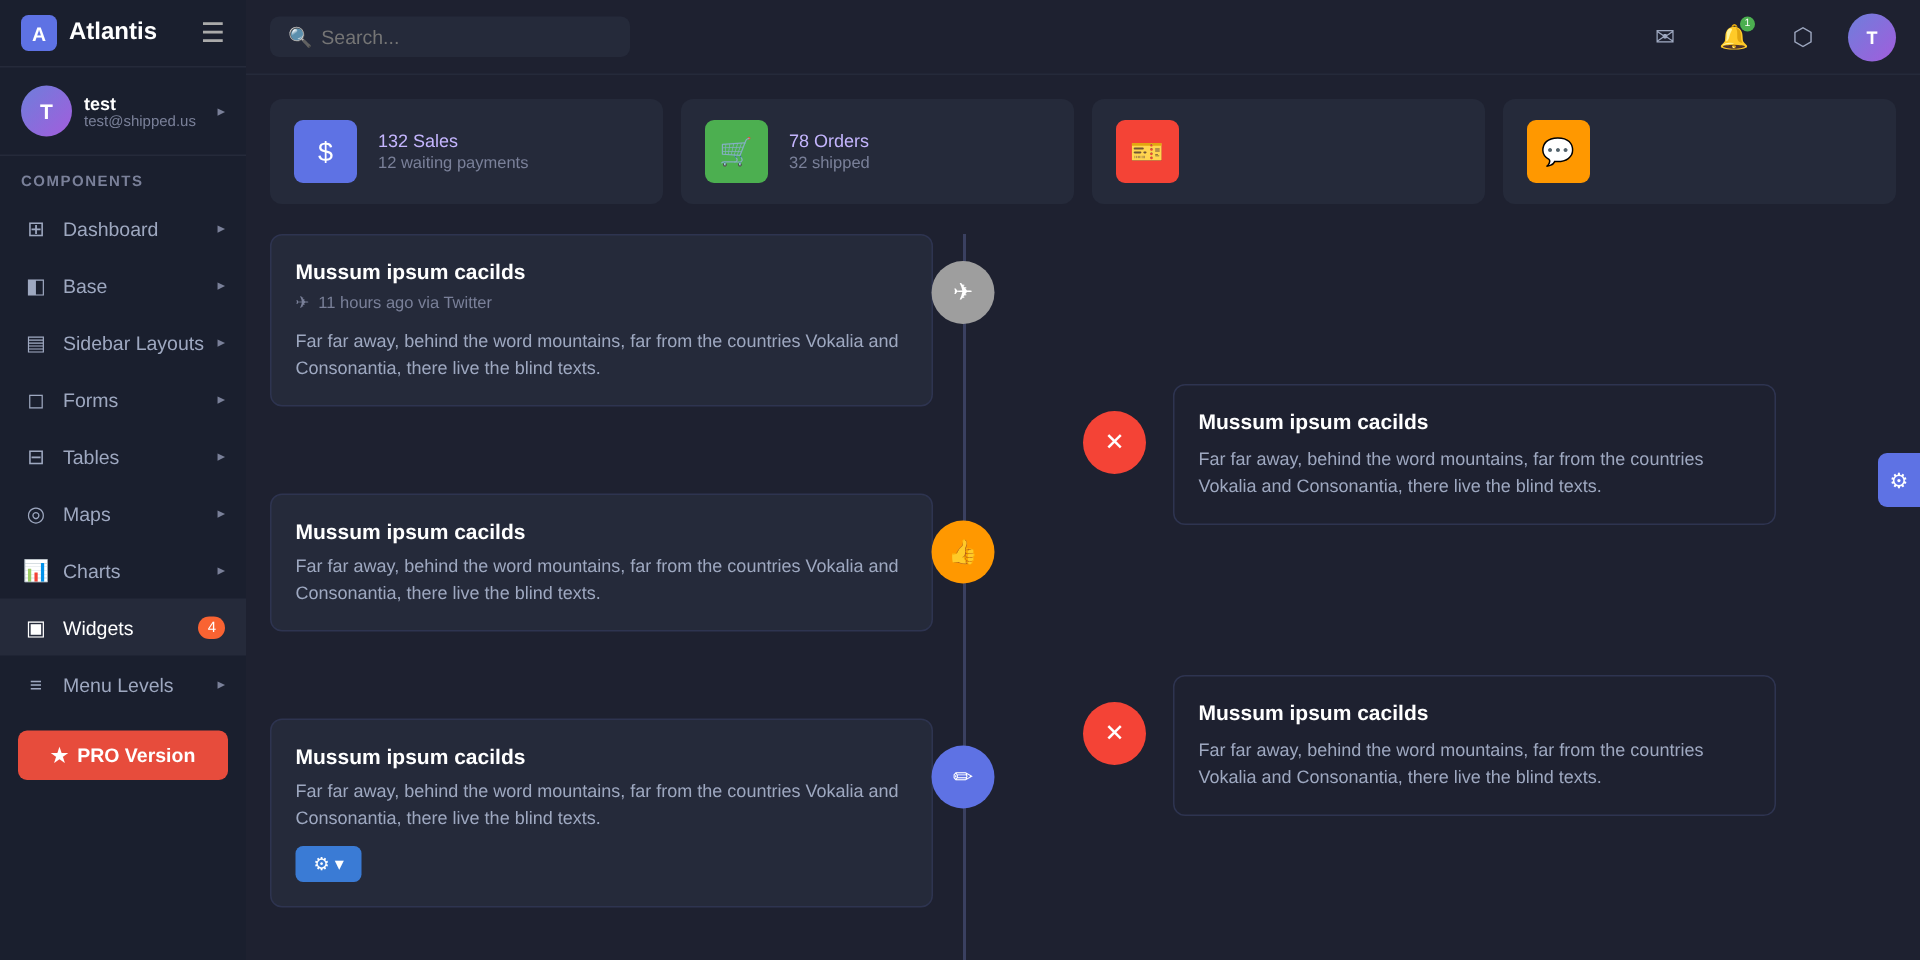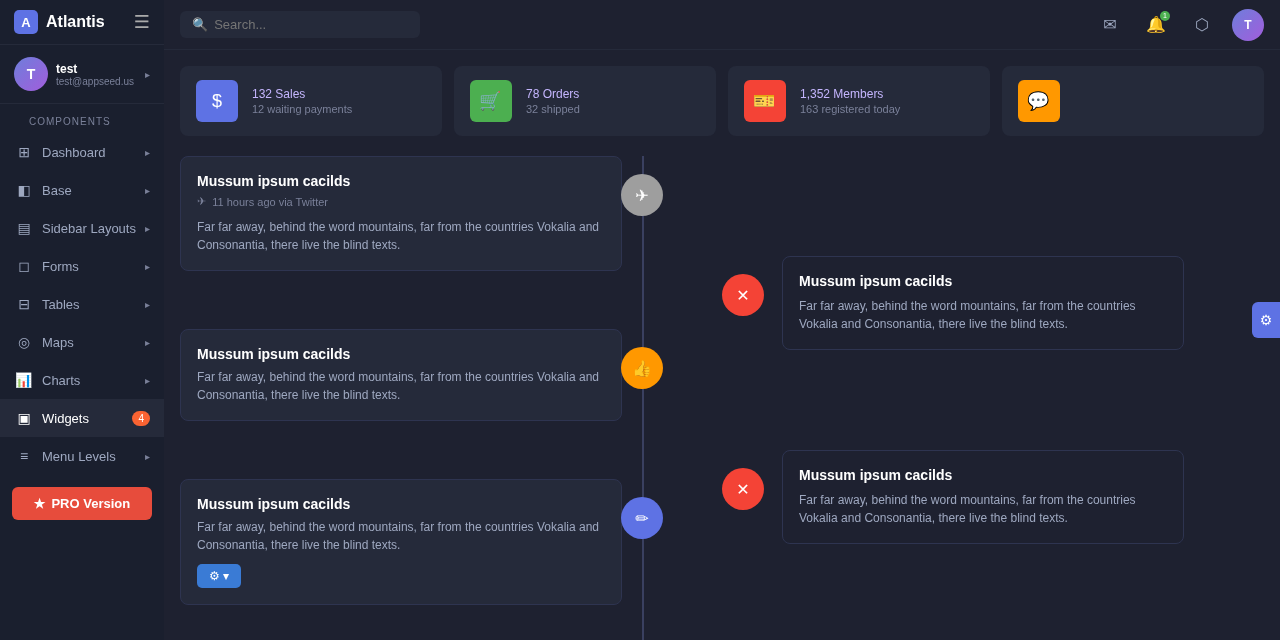--- a/index.html
+++ b/index.html
@@ -43,22 +43,22 @@
       display: flex; align-items: center; justify-content: center;
       font-size: 14px; color: #fff; font-weight: bold;
       flex-shrink: 0;
     }
     .user-info { margin-left: 8px; flex: 1; }
     .user-name { font-size: 12px; font-weight: 600; color: #fff; }
     .user-email { font-size: 10px; color: #7a8099; }
     .user-arrow { color: #7a8099; font-size: 10px; }
 
     .nav-section-label {
-      font-size: 10px; font-weight: 400; color: #7a8099;
-      padding: 12px 29px 6px;
+      font-size: 10px; font-weight: 700; color: #7a8099;
+      padding: 12px 14px 6px;
       letter-spacing: 1px;
     }
     .nav-item {
       display: flex; align-items: center; padding: 9px 14px;
       cursor: pointer; color: #9ea8c0; font-size: 13px;
       position: relative;
     }
     .nav-item.active { background: #252a3a; color: #fff; }
     .nav-item .nav-icon { width: 20px; height: 20px; margin-right: 8px; display: flex; align-items: center; justify-content: center; font-size: 14px; color: #9ea8c0; }
     .nav-item.active .nav-icon { color: #fff; }
@@ -174,21 +174,21 @@
   <div id="sidebar-header">
     <div class="brand-icon">A</div>
     <span class="brand-title">Atlantis</span>
     <span class="hamburger">☰</span>
   </div>
 
   <div class="user-section">
     <div class="user-avatar">T</div>
     <div class="user-info">
       <div class="user-name">test</div>
-      <div class="user-email">test@appseed.us</div>
+      <div class="user-email">test@shipped.us</div>
     </div>
     <span class="user-arrow">▸</span>
   </div>
 
   <div class="nav-section-label">COMPONENTS</div>
 
   <div class="nav-item">
     <span class="nav-icon">⊞</span>
     <span class="nav-label">Dashboard</span>
     <span class="nav-arrow">▸</span>
@@ -270,24 +270,20 @@
       </div>
       <div class="stat-card">
         <div class="stat-icon" style="background:#4caf50;">🛒</div>
         <div class="stat-info">
           <div class="stat-main">78 Orders</div>
           <div class="stat-sub">32 shipped</div>
         </div>
       </div>
       <div class="stat-card">
         <div class="stat-icon" style="background:#f44336;">🎫</div>
-        <div class="stat-info">
-          <div class="stat-main">1,352 Members</div>
-          <div class="stat-sub">163 registered today</div>
-        </div>
       </div>
       <div class="stat-card">
         <div class="stat-icon" style="background:#ff9800;">💬</div>
       </div>
     </div>
 
 
     <div style="position:relative; display:flex; min-height:600px;">
 
       <div style="position:absolute; left:calc(50% - 80px); top:0; bottom:0; width:2px; background:#3a4060; z-index:0;"></div>

